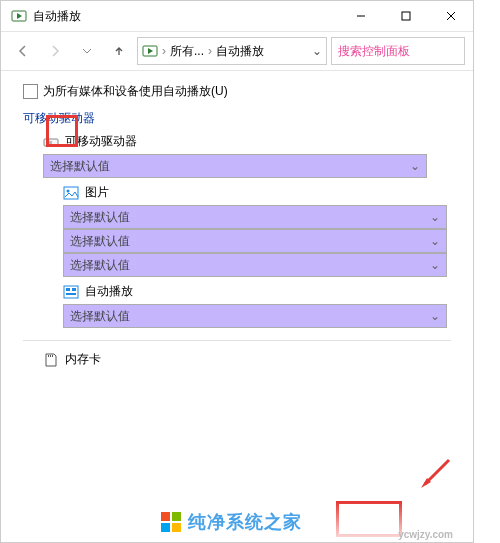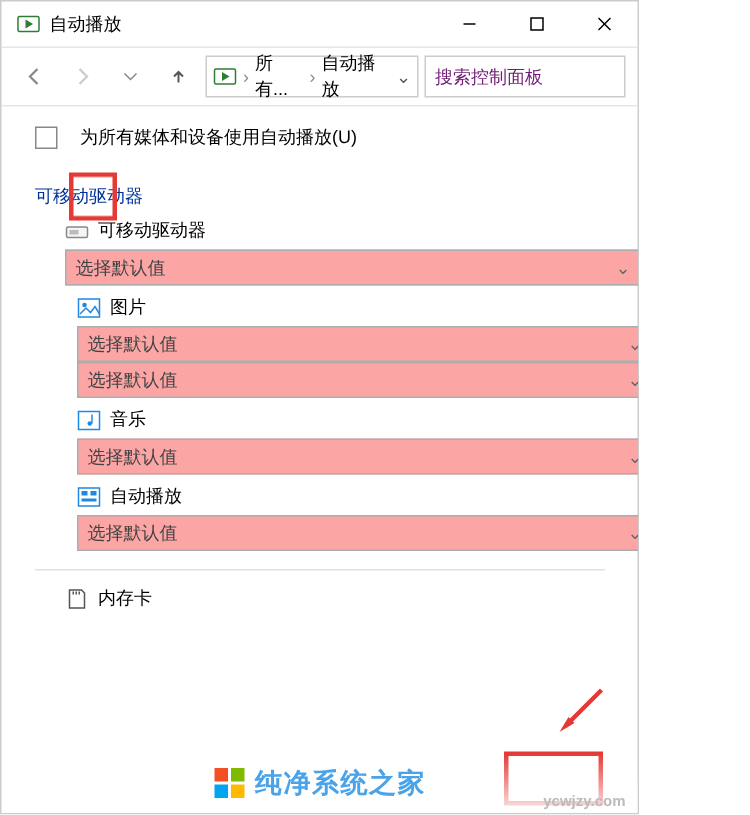--- a/index.html
+++ b/index.html
@@ -1,47 +1,47 @@
 <!DOCTYPE html>
 <html><head>
 <meta charset="utf-8">
 <style>
 html,body{margin:0;padding:0;font-family:"Microsoft YaHei","Segoe UI",sans-serif;font-size:12px;color:#000;background:#fff}
-.window{width:426px;height:543px;position:relative;overflow:hidden;border:1px solid #ccc;box-sizing:border-box}
+.window{width:474px;height:543px;position:relative;overflow:hidden;border:1px solid #ccc;box-sizing:border-box}
 .titlebar{height:30px;display:flex;align-items:center;border-bottom:1px solid #e5e5e5}
 .titlebar .ico{width:16px;height:16px;margin:0 6px 0 10px}
 .titlebar .ttl{flex:1;font-size:12px}
 .winbtns{display:flex;height:100%}
 .winbtn{width:45px;display:flex;align-items:center;justify-content:center;color:#000}
 .winbtn svg{width:10px;height:10px}
 .toolbar{height:38px;display:flex;align-items:center;padding:0 8px;border-bottom:1px solid #e5e5e5;gap:4px}
 .navbtn{width:28px;height:28px;display:flex;align-items:center;justify-content:center;color:#999;border-radius:2px}
 .navbtn.en{color:#000}
 .crumb{flex:1;height:26px;border:1px solid #ccc;display:flex;align-items:center;padding:0 4px;gap:4px;font-size:12px}
 .crumb .sep{color:#888}
 .crumb .refresh{margin-left:auto;color:#555}
-.search{width:120px;height:26px;border:1px solid #ccc;display:flex;align-items:center;padding:0 6px;color:#701a75;gap:4px}
+.search{width:120px;height:26px;border:1px solid #ccc;display:flex;align-items:center;padding:0 6px;color:#ec4899;gap:4px}
 .content{padding:12px 22px 0 22px;overflow:auto;height:calc(100% - 110px)}
 h1.page{color:#003399;font-size:15px;font-weight:400;margin:4px 0 14px 0}
-.toprow{display:flex;align-items:center;gap:15px;margin-bottom:22px}
+.toprow{display:flex;align-items:center;gap:5px;margin-bottom:10px}
 .redbox{position:absolute;border:3px solid #e53935;pointer-events:none}
 .red1{left:45px;top:114px;width:26px;height:26px}
 .chk{width:13px;height:13px;border:1px solid #888;background:#fff;display:inline-block;flex:none}
 .lbl{font-size:12px}
 .section-title{color:#003399;font-size:12px;margin:10px 0 6px 0}
 .group{margin-left:20px;margin-bottom:12px}
 .group-head{display:flex;align-items:center;gap:6px;margin:6px 0 4px 0}
 .sico{width:16px;height:16px;flex:none}
-.sel{width:370px;height:22px;border:1px solid #adadad;background:#fca5a5;display:flex;align-items:center;padding:0 6px;font-size:12px;color:#444;position:relative}
+.sel{width:370px;height:22px;border:1px solid #adadad;background:#c4b5fd;display:flex;align-items:center;padding:0 6px;font-size:12px;color:#444;position:relative}
 .sel .arr{position:absolute;right:6px;top:50%;transform:translateY(-50%);color:#666}
-.sub{margin-left:8px}
+.sub{margin-left:20px}
 hr.div{border:none;border-top:1px solid #e0e0e0;margin:10px 0}
 .red2{position:absolute;left:335px;top:500px;width:60px;height:30px;border:3px solid #e53935;pointer-events:none}
 .redarrow{position:absolute;right:20px;top:455px;color:#e53935;pointer-events:none}
-.wm{position:absolute;left:0;right:0;bottom:0;height:40px;display:flex;align-items:center;justify-content:center;gap:6px;background:linear-gradient(rgba(255,255,255,0),rgba(255,255,255,.9));font-size:18px;color:#4aa3e8;font-weight:bold;letter-spacing:1px}
+.wm{position:absolute;left:0;right:12px;bottom:0;height:40px;display:flex;align-items:center;justify-content:center;gap:6px;background:linear-gradient(rgba(255,255,255,0),rgba(255,255,255,.9));font-size:18px;color:#4aa3e8;font-weight:bold;letter-spacing:1px}
 .wm .logo{width:22px;height:22px}
 .wm .url{position:absolute;right:8px;bottom:2px;font-size:10px;color:#bbb;font-weight:bold;letter-spacing:0}
 </style>
 </head>
 <body>
 
 <div class="window">
 
   <div class="titlebar">
     <svg class="ico" viewBox="0 0 16 16">
@@ -140,28 +140,20 @@
         <div class="sel">
             <span>选择默认值</span>
             <span class="arr">⌄</span>
           </div>
 
         <div class="sel">
             <span>选择默认值</span>
             <span class="arr">⌄</span>
           </div>
 
-        <div class="group-head">
-          <svg class="sico" viewBox="0 0 16 16">
-              <rect x="1" y="2" width="14" height="12" fill="#fff" stroke="#1e88e5"></rect>
-              <path d="M10 4 L10 10" stroke="#1e88e5"></path>
-              <circle cx="8.5" cy="10" r="1.5" fill="#1e88e5"></circle>
-            </svg>
-          <span>音乐</span>
-        </div>
         <div class="sel">
             <span>选择默认值</span>
             <span class="arr">⌄</span>
           </div>
 
         <div class="group-head">
           <svg class="sico" viewBox="0 0 16 16">
               <rect x="1" y="2" width="14" height="12" fill="#fff" stroke="#1e88e5"></rect>
               <rect x="3" y="4" width="4" height="3" fill="#1e88e5"></rect>
               <rect x="9" y="4" width="4" height="3" fill="#1e88e5"></rect>

